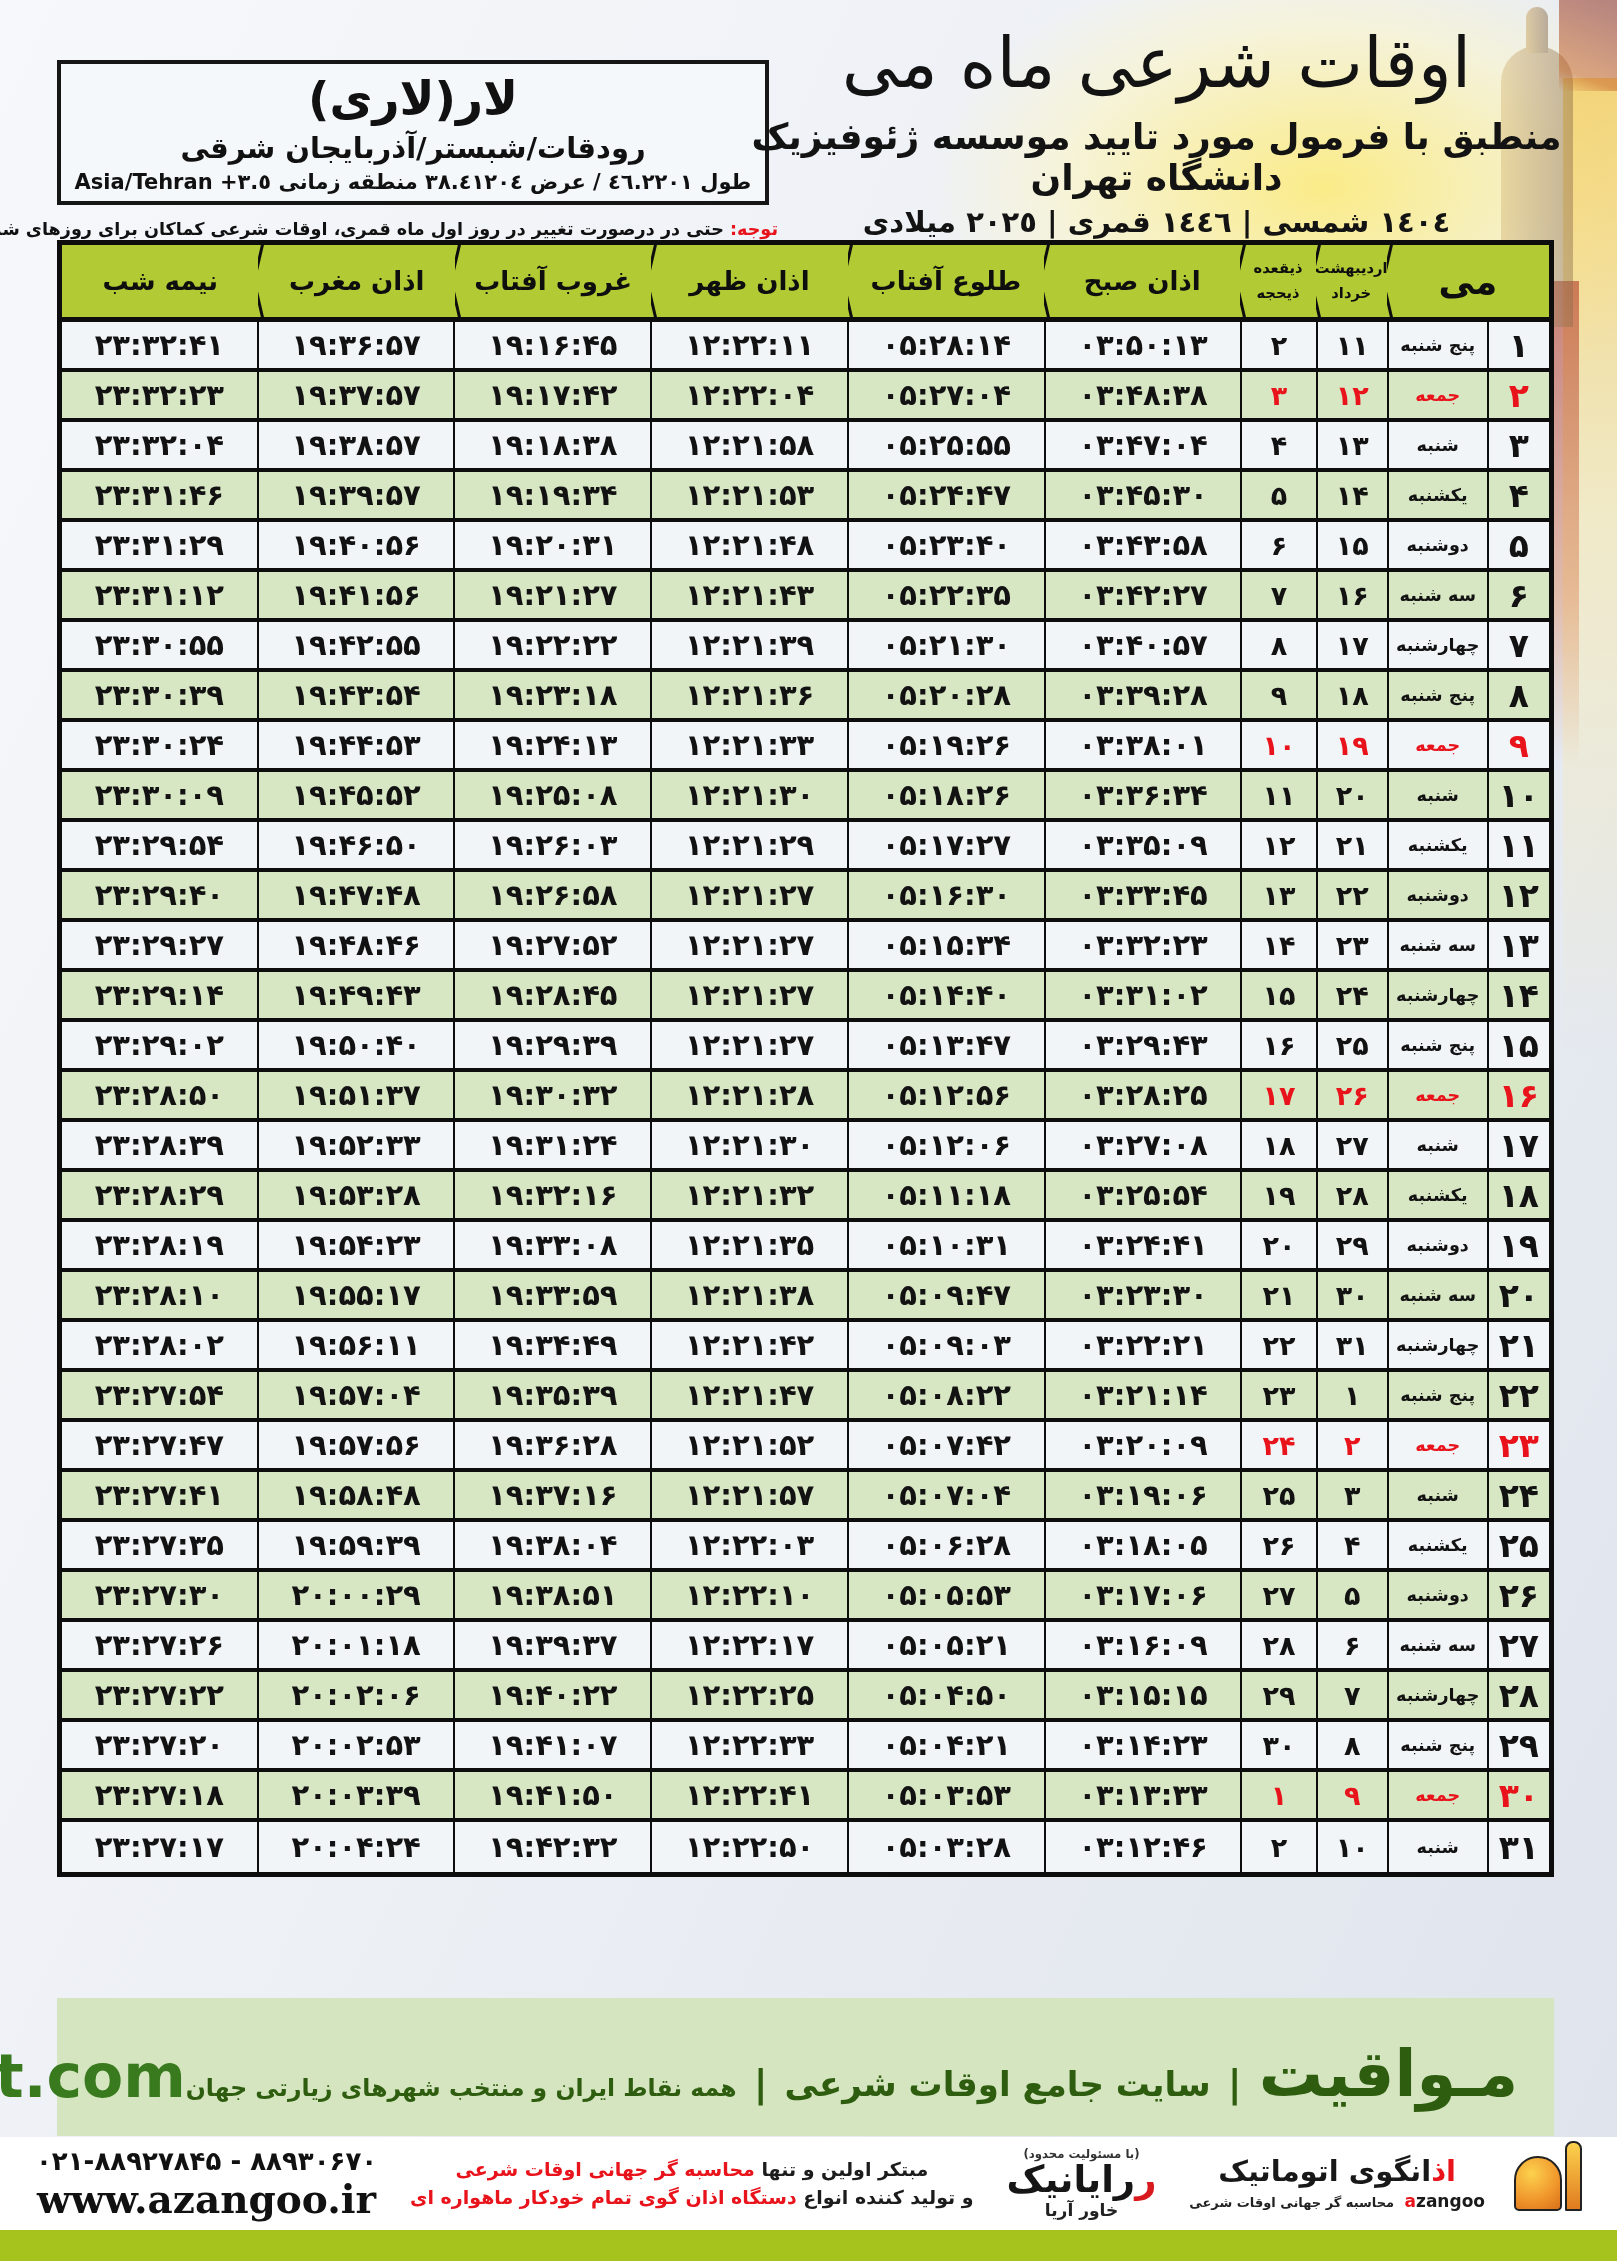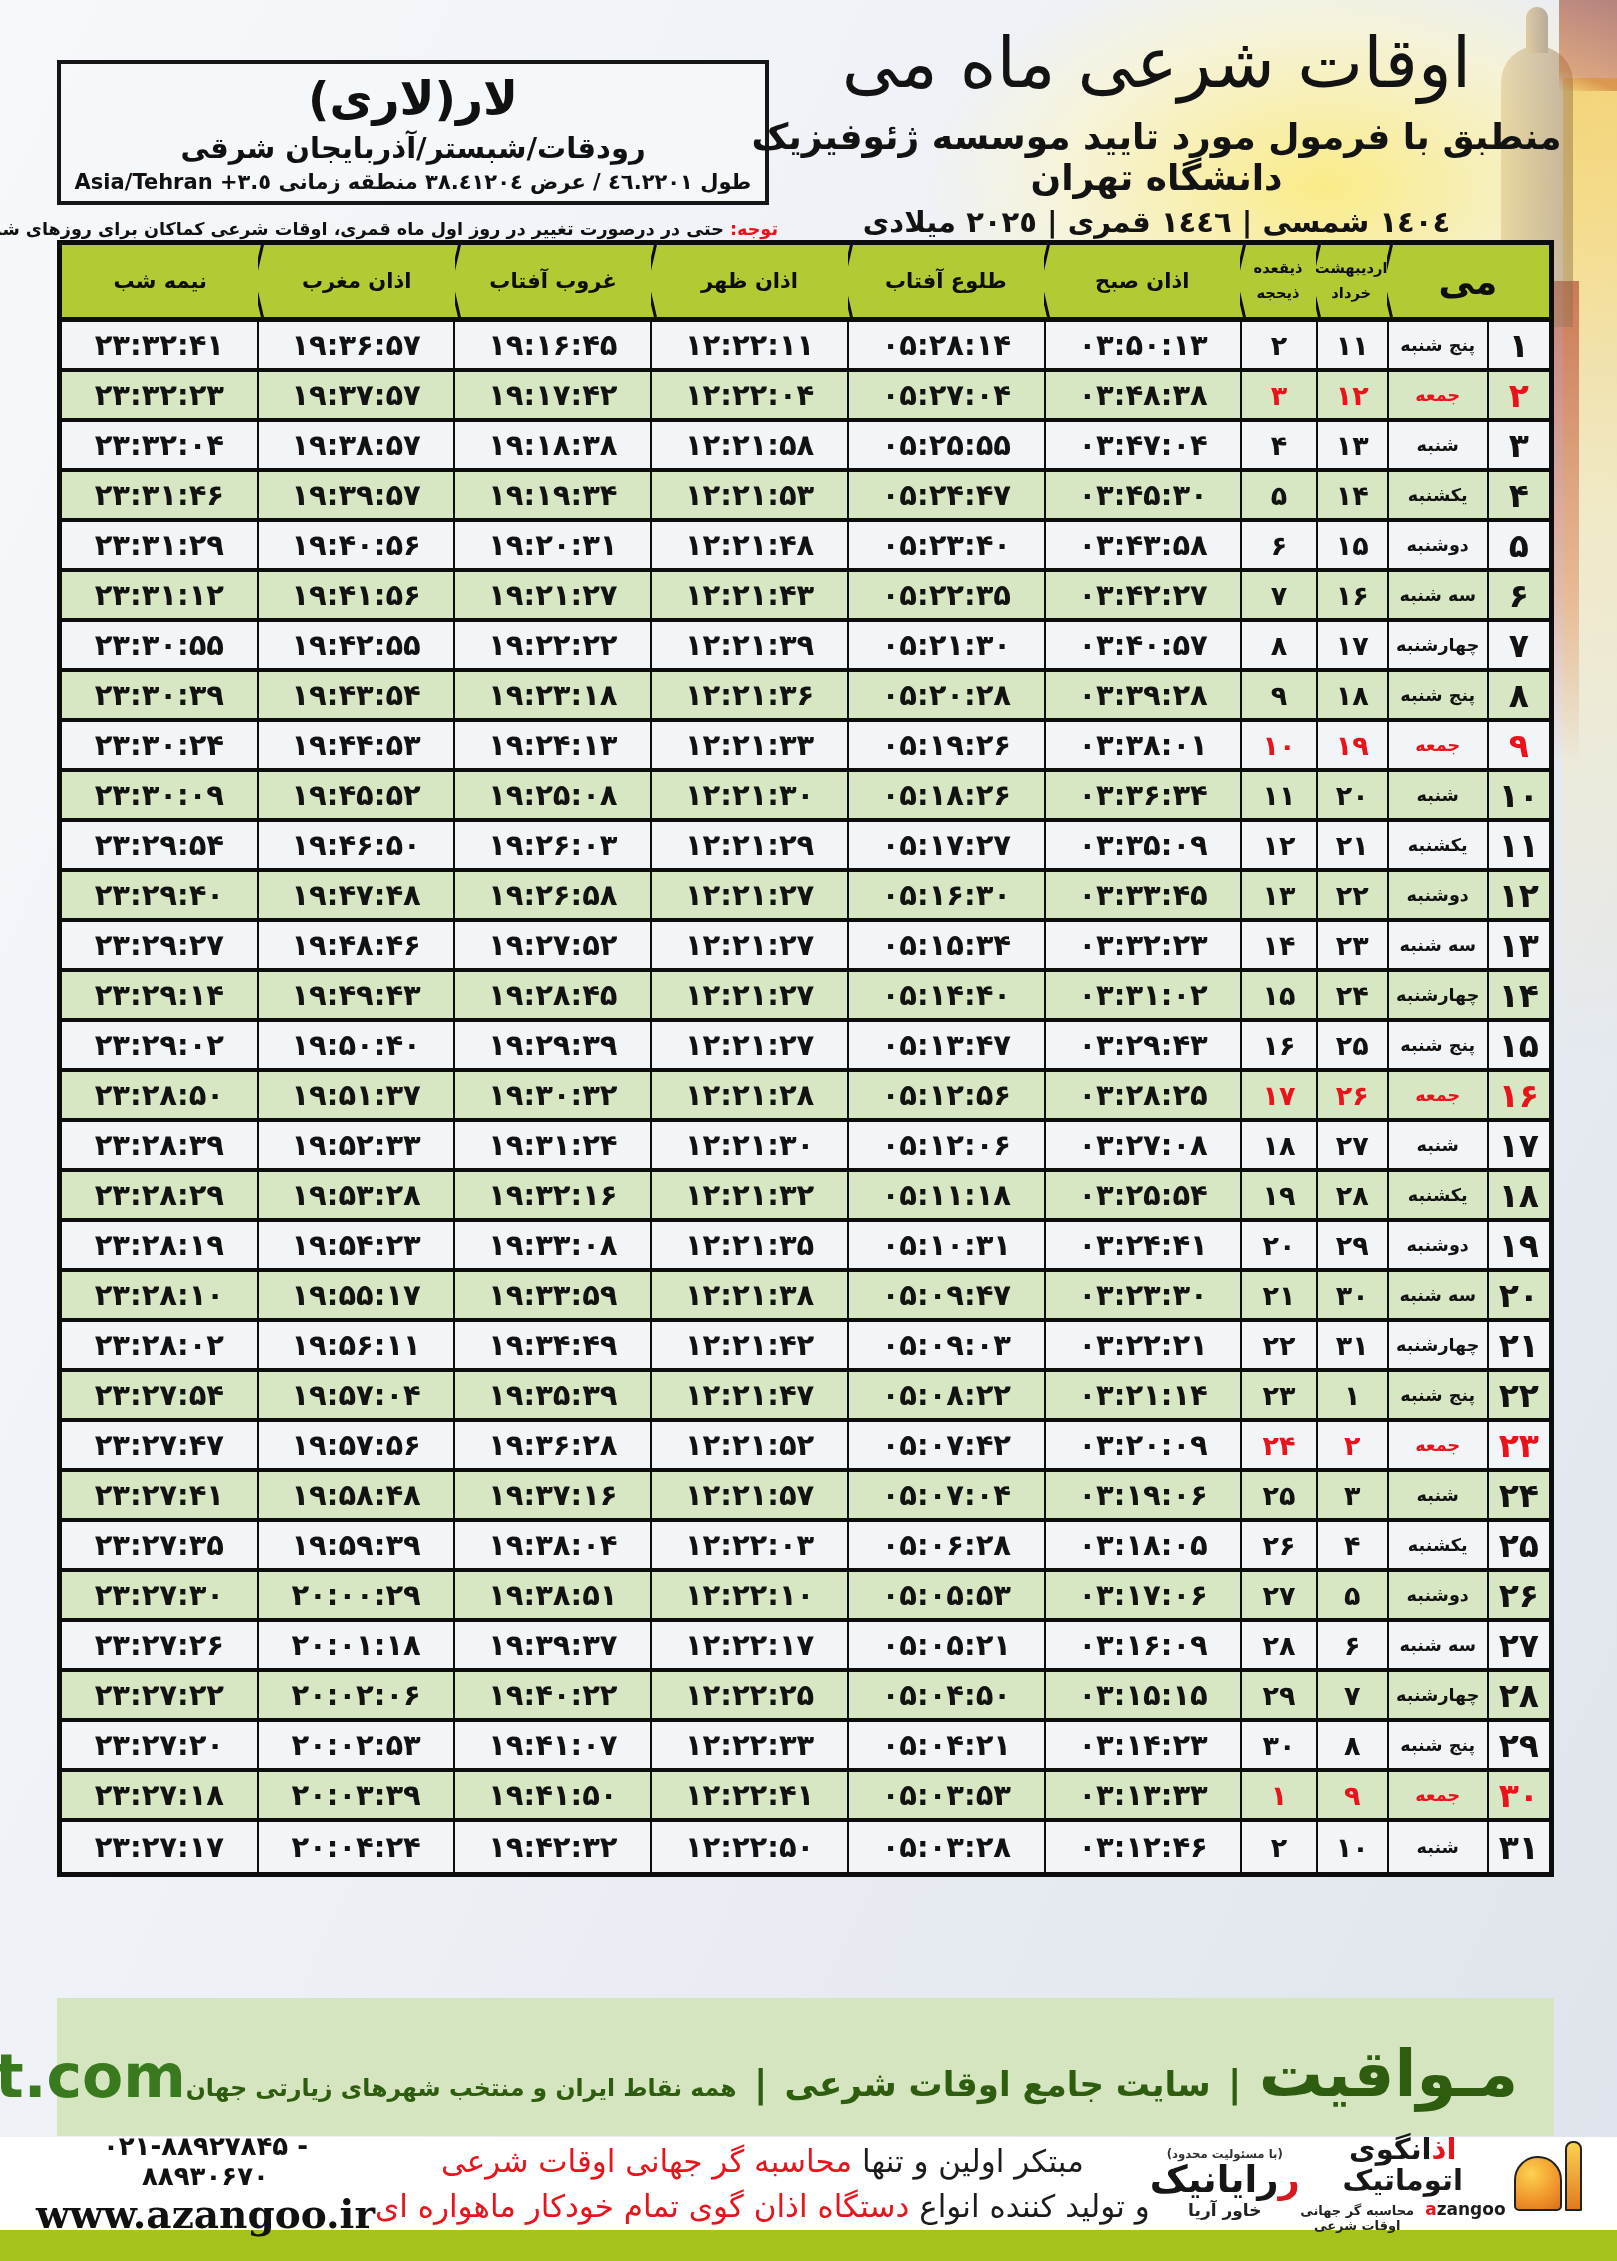--- a/index.html
+++ b/index.html
@@ -43,21 +43,21 @@
            border:5.2px solid #0d0d0d; align-items:stretch; }
   .hcell { position:relative; display:flex; align-items:center; justify-content:center;
            font-weight:bold; color:#0e0e0e; overflow:hidden; }
   .hcell:not(:last-child):before { content:""; position:absolute; left:-1.3px; top:-3.9px; width:3.3px; height:42px;
            background:#0d0d0d; transform:rotate(13deg); }
   .hcell:not(:last-child):after  { content:""; position:absolute; left:-1.3px; bottom:-3.9px; width:3.3px; height:42px;
            background:#0d0d0d; transform:rotate(-13deg); }
   .h-may   { flex:0 0 10.9%; font-size:36px; }
   .h-md, .h-hd { flex-direction:column; gap:10.4px; font-size:14.7px; line-height:1; }
   .h-md { flex:0 0 4.8%; } .h-hd { flex:0 0 5.05%; }
-  .h-time  { flex:1 1 0; font-size:21px; }
+  .h-time  { flex:1 1 0; font-size:26px; }
   .tbody { border:5.2px solid #0d0d0d; border-top:0; }
   .trow { display:flex; direction:rtl; height:50px; border-bottom:4.6px solid #0d0d0d; }
   .trow:last-child { border-bottom:0; }
   .trow.white { background:#f2f5f8; }
   .trow.green { background:#d8e7c3; }
   .c { display:flex; align-items:center; justify-content:center; border-left:2.6px solid #0d0d0d;
        overflow:hidden; font-weight:bold; color:#121212; }
   .c:last-child { border-left:0; }
   .c-may     { flex:0 0 4.2%;  font-size:33px; }
   .c-weekday { flex:0 0 6.7%;  font-size:17.6px; }
@@ -94,21 +94,21 @@
   .az-row2 { display:flex; direction:rtl; gap:10.4px; justify-content:center; align-items:baseline; margin-top:3.9px; }
   .az-sub { font-size:13px; font-weight:bold; color:#222; }
   .az-en  { font-size:17px; font-weight:bold; color:#1a1a1a; direction:ltr; }
   .az-en .red { color:#e8131b; }
   .ry-logo { text-align:center; direction:rtl; }
   .ry-note { font-size:11.7px; font-weight:bold; color:#333; }
   .ry-name { font-size:37px; font-weight:bold; color:#161616; line-height:1.05; }
   .ry-name .red { color:#d81a1f; }
   .ry-name2 { font-size:17px; font-weight:bold; color:#222; }
   .slogan { text-align:center; direction:rtl; line-height:1.45; }
-  .slogan .ln { font-size:31px; font-weight:normal; color:#1c1c1c; white-space:nowrap; }
+  .slogan .ln { font-size:19px; font-weight:bold; color:#1c1c1c; white-space:nowrap; }
   .slogan .red { color:#e8131b; }
   .contact { text-align:center; }
   .phone { font-size:26px; font-weight:bold; direction:ltr; letter-spacing:0.7px; }
   .url   { font-size:39px; font-weight:bold; font-family:"DejaVu Serif","Liberation Serif",serif; }
   .bottom-bar { position:absolute; bottom:0; left:0; width:1618px; height:31px; background:#a6c31d; }
 </style>
 </head>
 <body>
 
 <div class="page">

